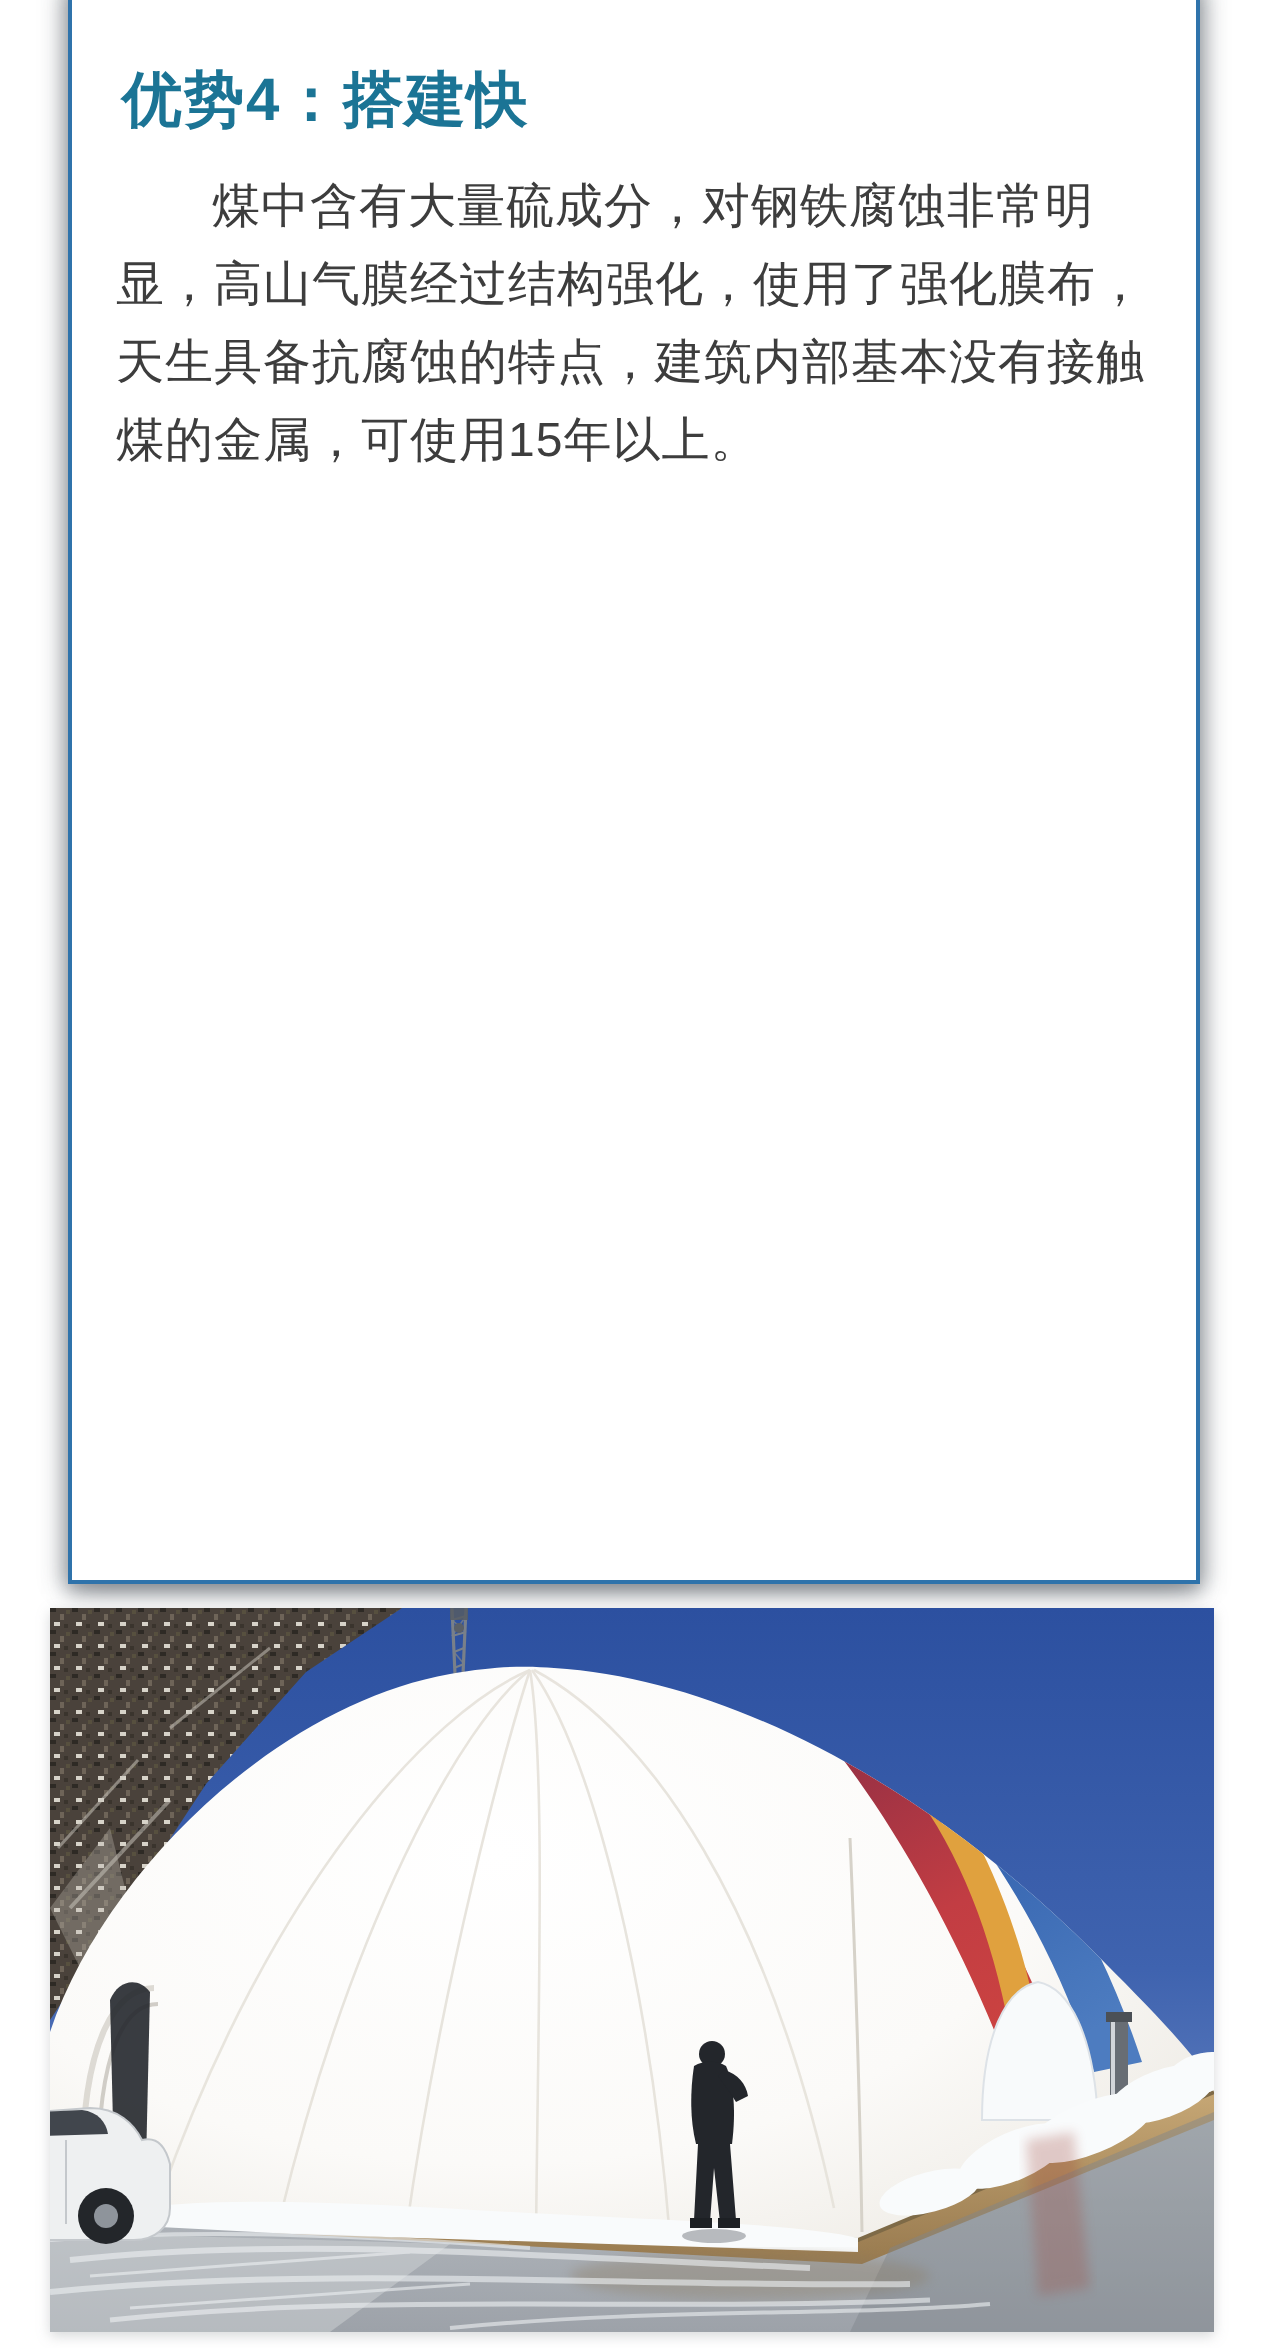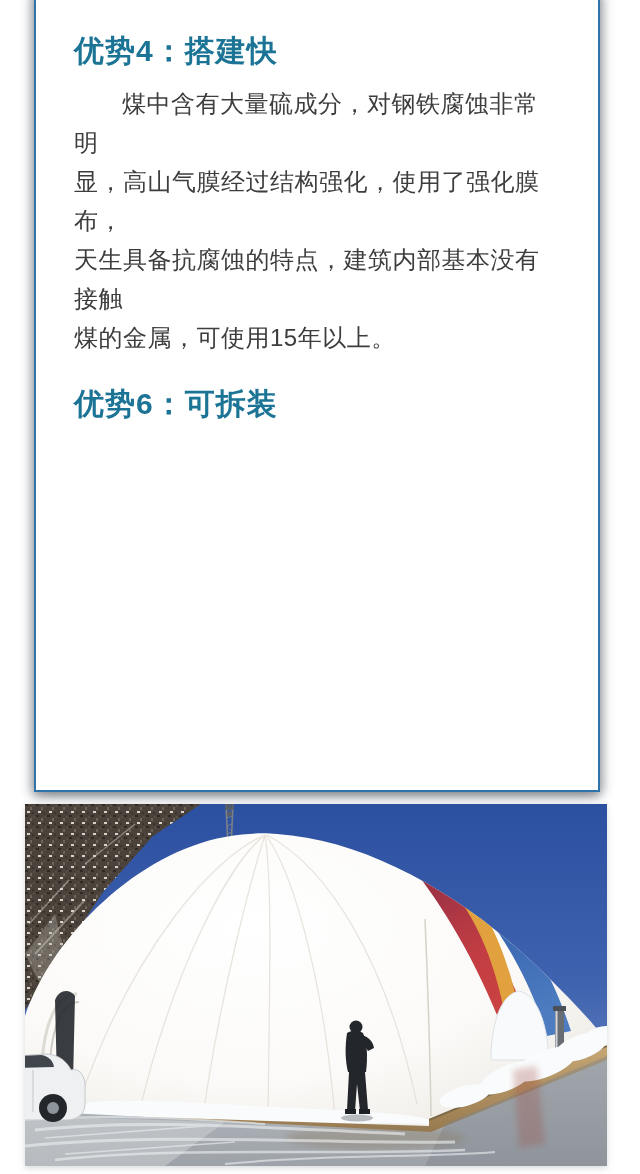--- a/index.html
+++ b/index.html
@@ -11,26 +11,26 @@
   .content-box{
     position:absolute;left:34px;top:-12px;width:566px;height:804px;
     box-sizing:border-box;background:#ffffff;
     border:2px solid var(--panel-border,#2f73ab);
     box-shadow:0 5px 9px rgba(98,104,112,.55),
                7px 4px 10px -3px rgba(120,126,134,.45),
               -7px 4px 10px -3px rgba(120,126,134,.45);
     padding:44px 22px 0 22px;
   }
   .content-box h2{
-    margin:30px 16px 0;font-size:30px;line-height:1.15;font-weight:bold;
+    margin:30px 3px 0;font-size:30px;line-height:1.15;font-weight:bold;
     color:var(--heading,#1b7495);letter-spacing:1px;
   }
   .content-box section:first-child h2{margin-top:0;}
   .content-box p{
-    margin:15px 16px 0;font-size:24px;line-height:39px;letter-spacing:.5px;
+    margin:15px 0 0;font-size:24px;line-height:39px;letter-spacing:.5px;
     color:var(--body-text,#3d3d3d);text-indent:2em;white-space:pre-line;
   }
   .photo-frame{
     position:absolute;left:25px;top:804px;width:582px;height:362px;
     overflow:hidden;box-shadow:0 2px 6px rgba(140,145,150,.35);
     background:#3f63af;
   }
   .photo-frame svg{display:block;width:582px;height:362px;}
 </style>
 </head>
@@ -38,21 +38,20 @@
 
 <div class="content-box">
   <section>
     <h2>优势4：搭建快</h2>
     <p>煤中含有大量硫成分，对钢铁腐蚀非常明
 显，高山气膜经过结构强化，使用了强化膜布，
 天生具备抗腐蚀的特点，建筑内部基本没有接触
 煤的金属，可使用15年以上。</p>
   </section>
   <section>
-    <h2>优势6：可拆装</h2>
   </section>
 </div>
 
 <div class="photo-frame">
   <svg viewBox="0 0 582 362" xmlns="http://www.w3.org/2000/svg">
     <defs>
       <linearGradient id="skyGrad" x1="0" y1="0" x2="0" y2="1">
         <stop offset="0" stop-color="#2c50a0"></stop>
         <stop offset="0.5" stop-color="#3f63af"></stop>
         <stop offset="1" stop-color="#7b95cb"></stop>

